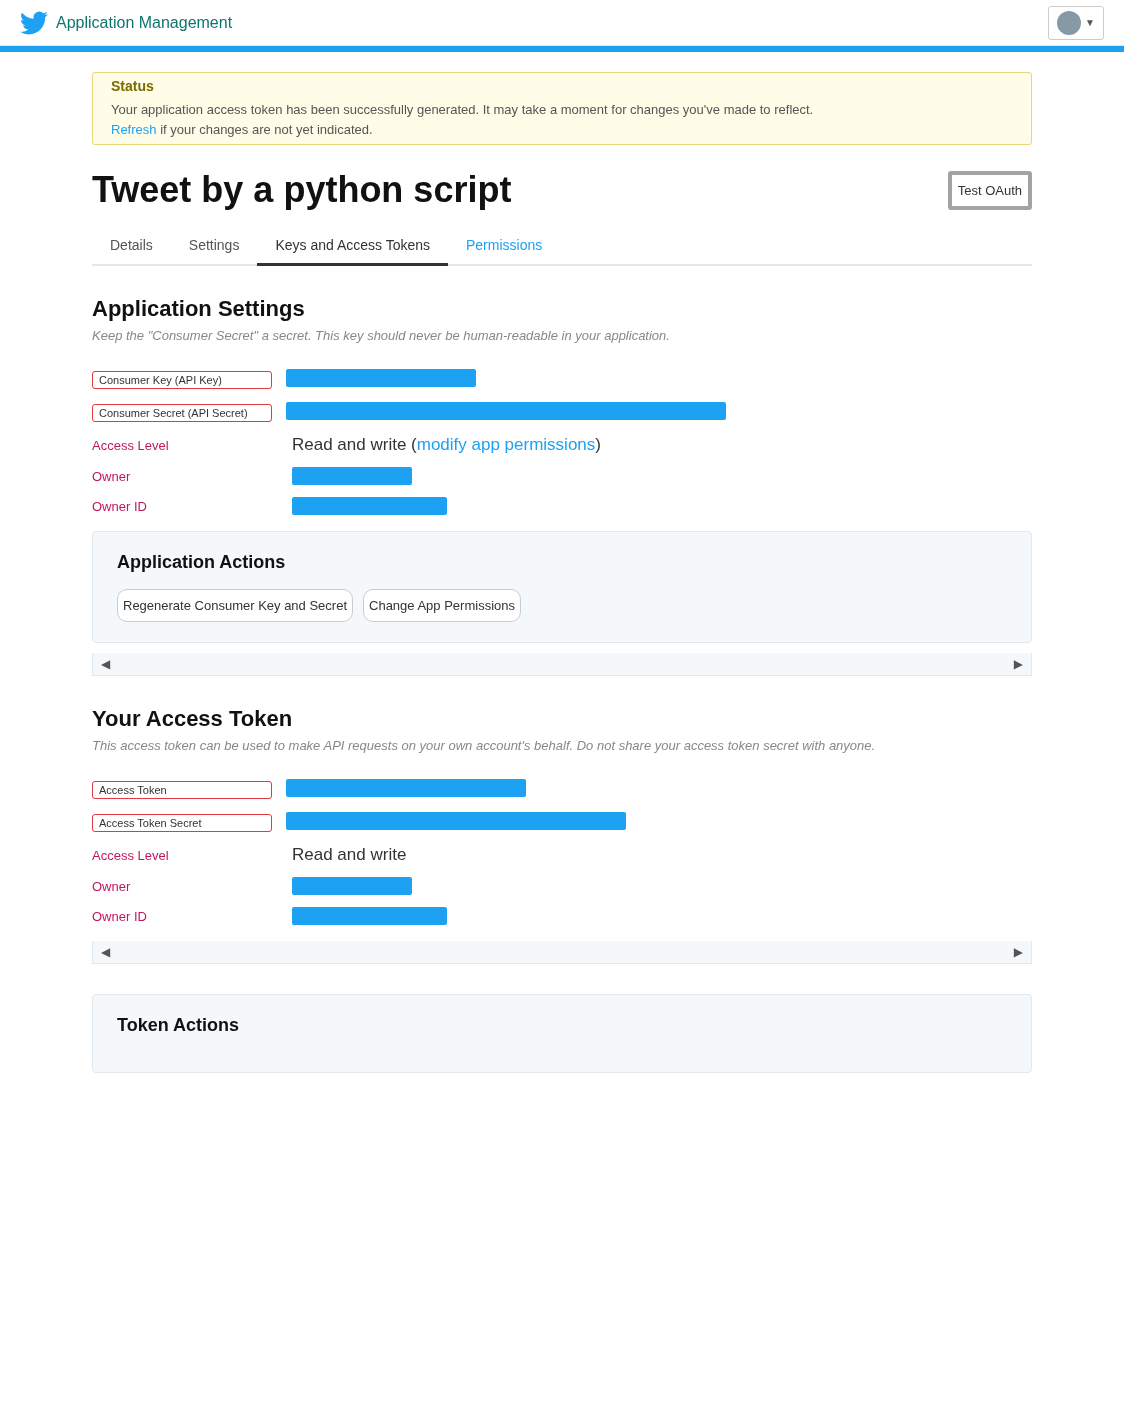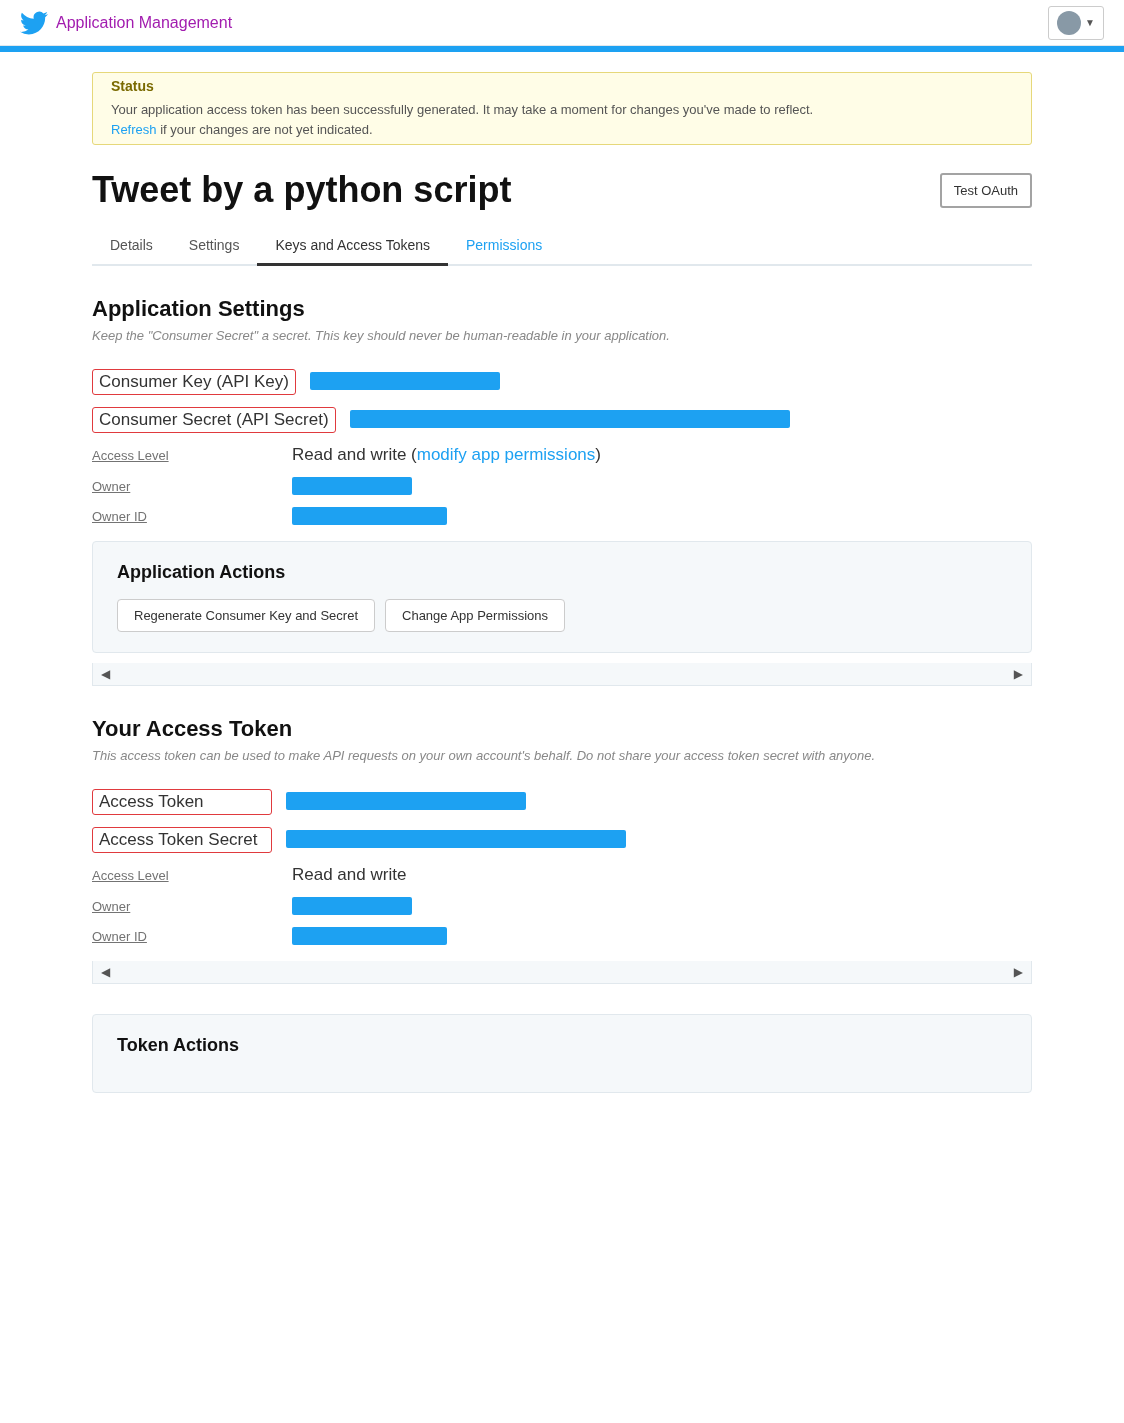--- a/index.html
+++ b/index.html
@@ -20,21 +20,21 @@
       align-items: center;
       gap: 8px;
     }
     .twitter-bird {
       width: 28px;
       height: 28px;
     }
     .header-title {
       font-size: 16px;
       font-weight: 400;
-      color: #a21caf;
+      color: #0f766e;
     }
     .header-user {
       display: flex;
       align-items: center;
       gap: 4px;
       cursor: pointer;
       border: 1px solid #ccc;
       border-radius: 3px;
       padding: 4px 8px;
     }
@@ -89,24 +89,24 @@
       align-items: center;
       justify-content: space-between;
       margin-bottom: 16px;
     }
     .app-title {
       font-size: 36px;
       font-weight: 700;
       color: #111;
     }
     .test-oauth-btn {
-      padding: 8px 12px;
+      padding: 8px 6px;
       font-size: 13px;
       background: #fff;
-      border: 2px solid #a3a3a3;
+      border: 4px solid #a3a3a3;
       border-radius: 3px;
       cursor: pointer;
       color: #333;
       white-space: nowrap;
     }
 
     
     .tabs {
       display: flex;
       border-bottom: 2px solid #e1e8ed;
@@ -148,29 +148,28 @@
       margin-bottom: 10px;
     }
     .info-row {
       display: flex;
       align-items: center;
       padding: 6px 0;
     }
     .info-label {
       min-width: 200px;
       font-size: 13px;
-      color: #737373;
-      text-decoration: underline;
+      color: #be185d;
     }
     .info-label-boxed {
       display: inline-block;
       border: 1px solid #e03a3e;
       border-radius: 3px;
       padding: 2px 6px;
-      font-size: 17px;
+      font-size: 11px;
       color: #333;
       min-width: 180px;
       background: #fff;
     }
     .info-value-bar {
       display: inline-block;
       height: 18px;
       background: #1da1f2;
       border-radius: 2px;
     }
@@ -195,25 +194,25 @@
       font-weight: 700;
       color: #111;
       margin-bottom: 16px;
     }
     .actions-buttons {
       display: flex;
       gap: 10px;
       flex-wrap: wrap;
     }
     .action-btn {
-      padding: 8px 16px;
+      padding: 8px 5px;
       font-size: 13px;
       background: #fff;
       border: 1px solid #ccc;
-      border-radius: 4px;
+      border-radius: 10px;
       cursor: pointer;
       color: #333;
     }
 
     
     .scroll-row {
       display: flex;
       align-items: center;
       background: #f5f8fa;
       border: 1px solid #e1e8ed;

